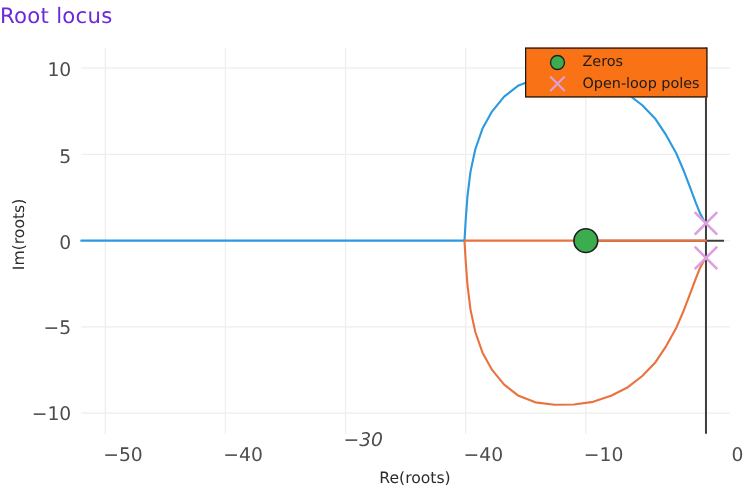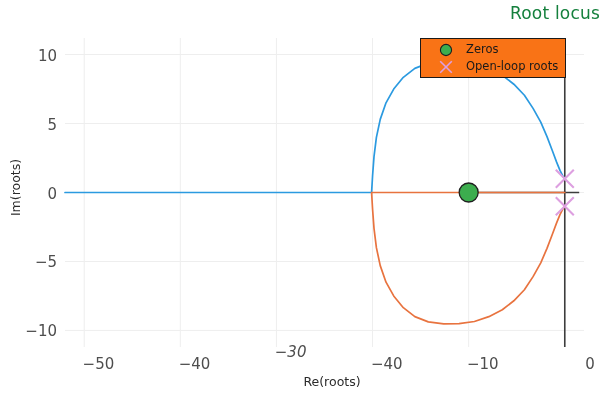--- a/index.html
+++ b/index.html
@@ -25,23 +25,23 @@
     top: 0;
     width: 600px;
     height: 400px;
     display: block;
   }
   .plot-title {
     position: absolute;
     left: 0;
     top: 3px;
     width: 600px;
-    text-align: right;
+    text-align: left;
     font-size: 17px;
-    color: #15803d;
+    color: #6d28d9;
     letter-spacing: 0.2px;
   }
   .axis-label-x {
     position: absolute;
     left: 0;
     top: 374px;
     width: 600px;
     text-align: center;
     font-size: 12.5px;
     color: #2b2b2b;
@@ -171,17 +171,17 @@
     <div class="legend-row legend-row-0">
       <svg class="legend-marker" viewBox="0 0 26 18">
         <circle cx="13" cy="9" r="5.6" fill="#3cad4e" stroke="#1f1f1f" stroke-width="1.1"></circle>
       </svg>
       <span class="legend-text">Zeros</span>
     </div>
     <div class="legend-row legend-row-1">
       <svg class="legend-marker" viewBox="0 0 26 18">
         <path d="M 7.2 3.2 L 18.8 14.8 M 18.8 3.2 L 7.2 14.8" stroke="#dd9fe0" stroke-width="1.6" fill="none"></path>
       </svg>
-      <span class="legend-text">Open-loop roots</span>
+      <span class="legend-text">Open-loop poles</span>
     </div>
   </div>
 
 </div>
 
 </body></html>

